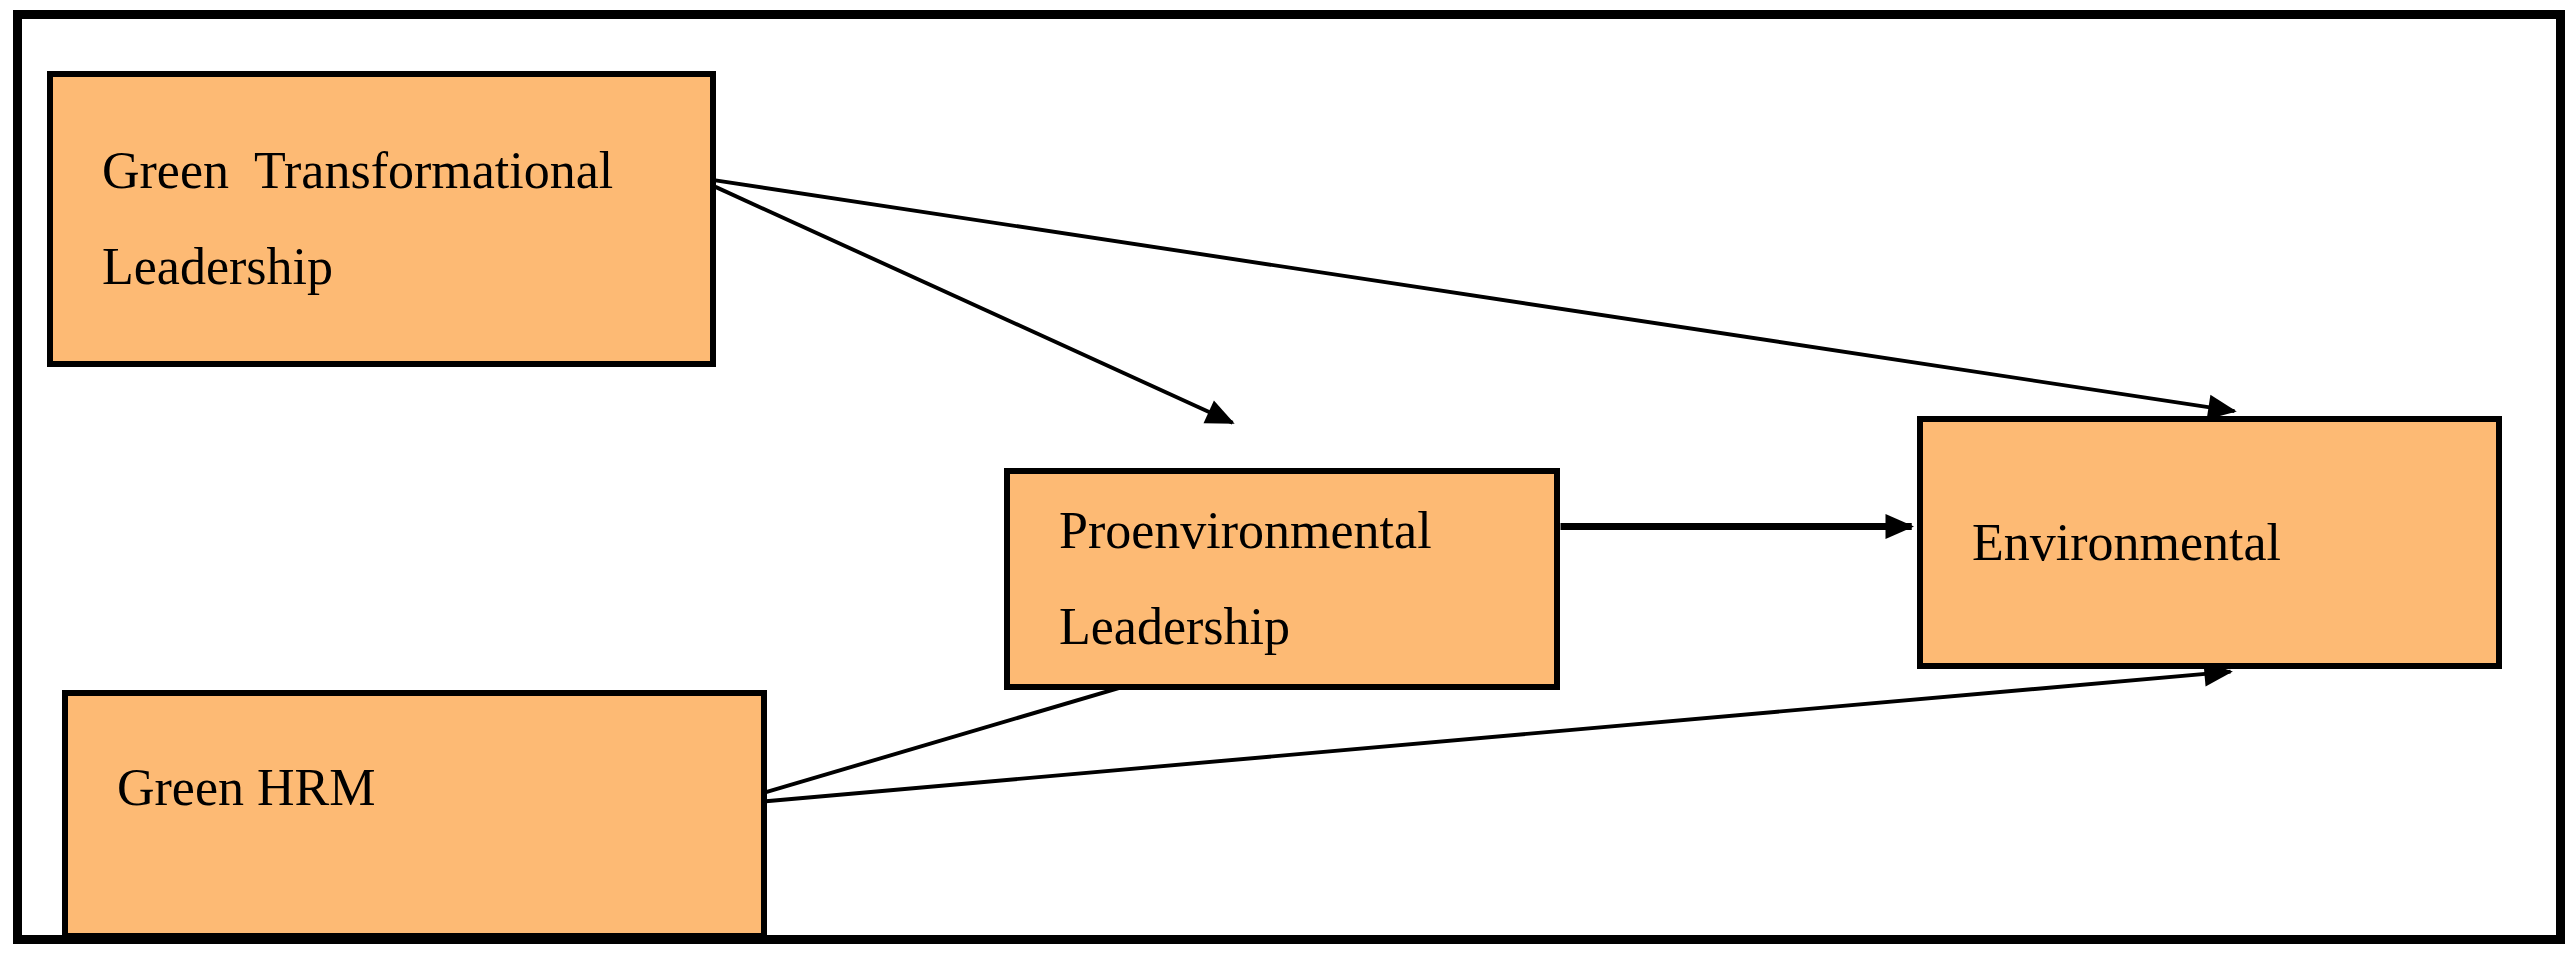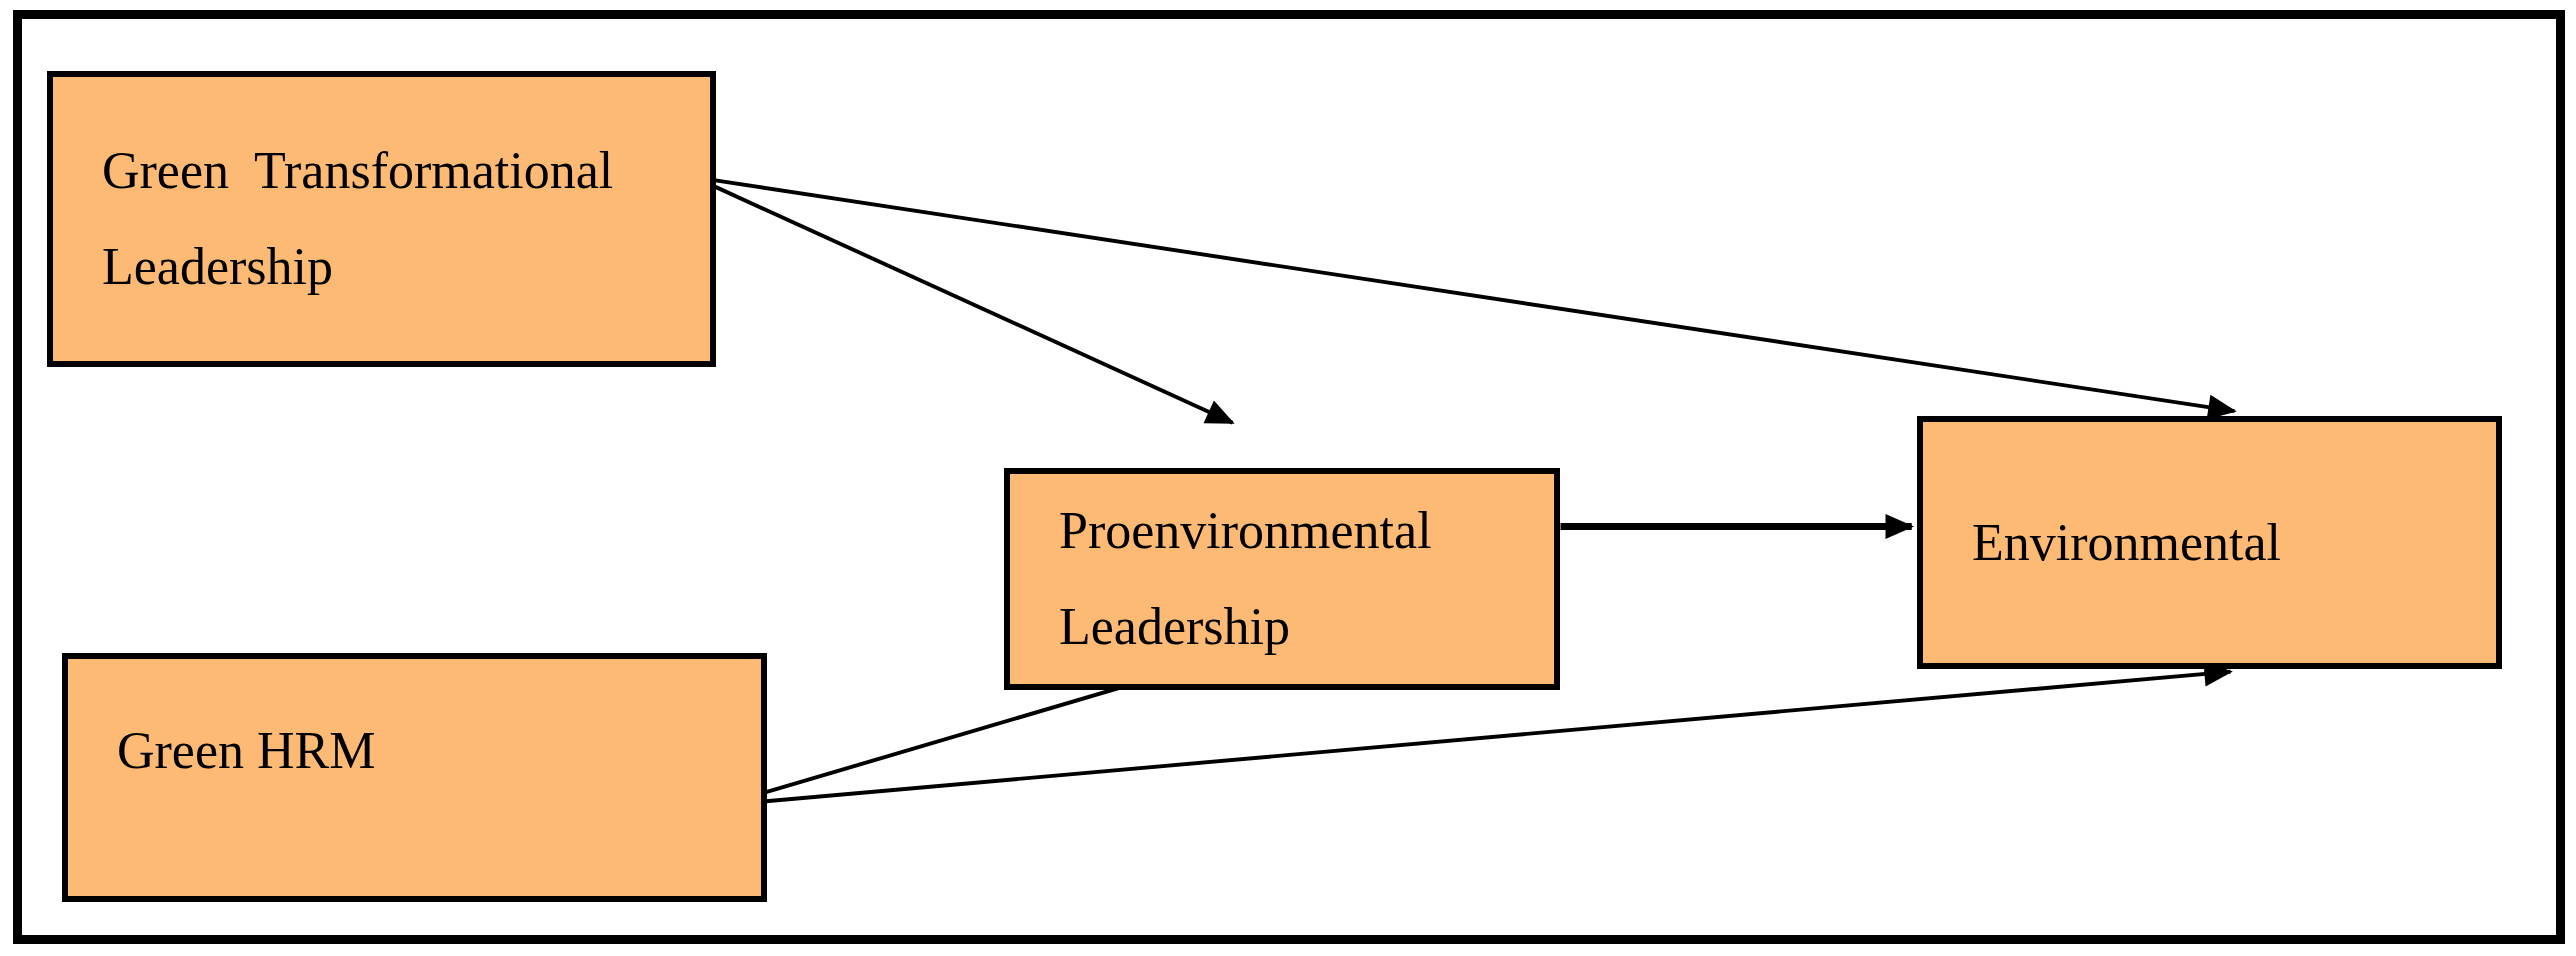--- a/index.html
+++ b/index.html
@@ -33,21 +33,21 @@
     display: flex;
     flex-direction: column;
     justify-content: center;
     padding-left: 49px;
     padding-right: 13px;
     font-size: 52px;
     line-height: 96px;
   }
   .node .label-line { white-space: pre; display: block; }
   .node-gtl  { left: 47px;   top: 71px;  width: 669px; height: 296px; }
-  .node-ghrm { left: 62px;   top: 653px; width: 705px; height: 249px; padding-bottom: 54px; }
+  .node-ghrm { left: 62px;   top: 690px; width: 705px; height: 249px; padding-bottom: 54px; }
   .node-pb   { left: 1004px; top: 428px;  width: 556px;  height: 222px; margin-top: 40px; }
   .node-ep   { left: 1917px; top: 416px;  width: 585px;  height: 253px; }
 </style>
 </head>
 <body>
 
 <div class="canvas">
 
   <div class="frame"></div>
 

